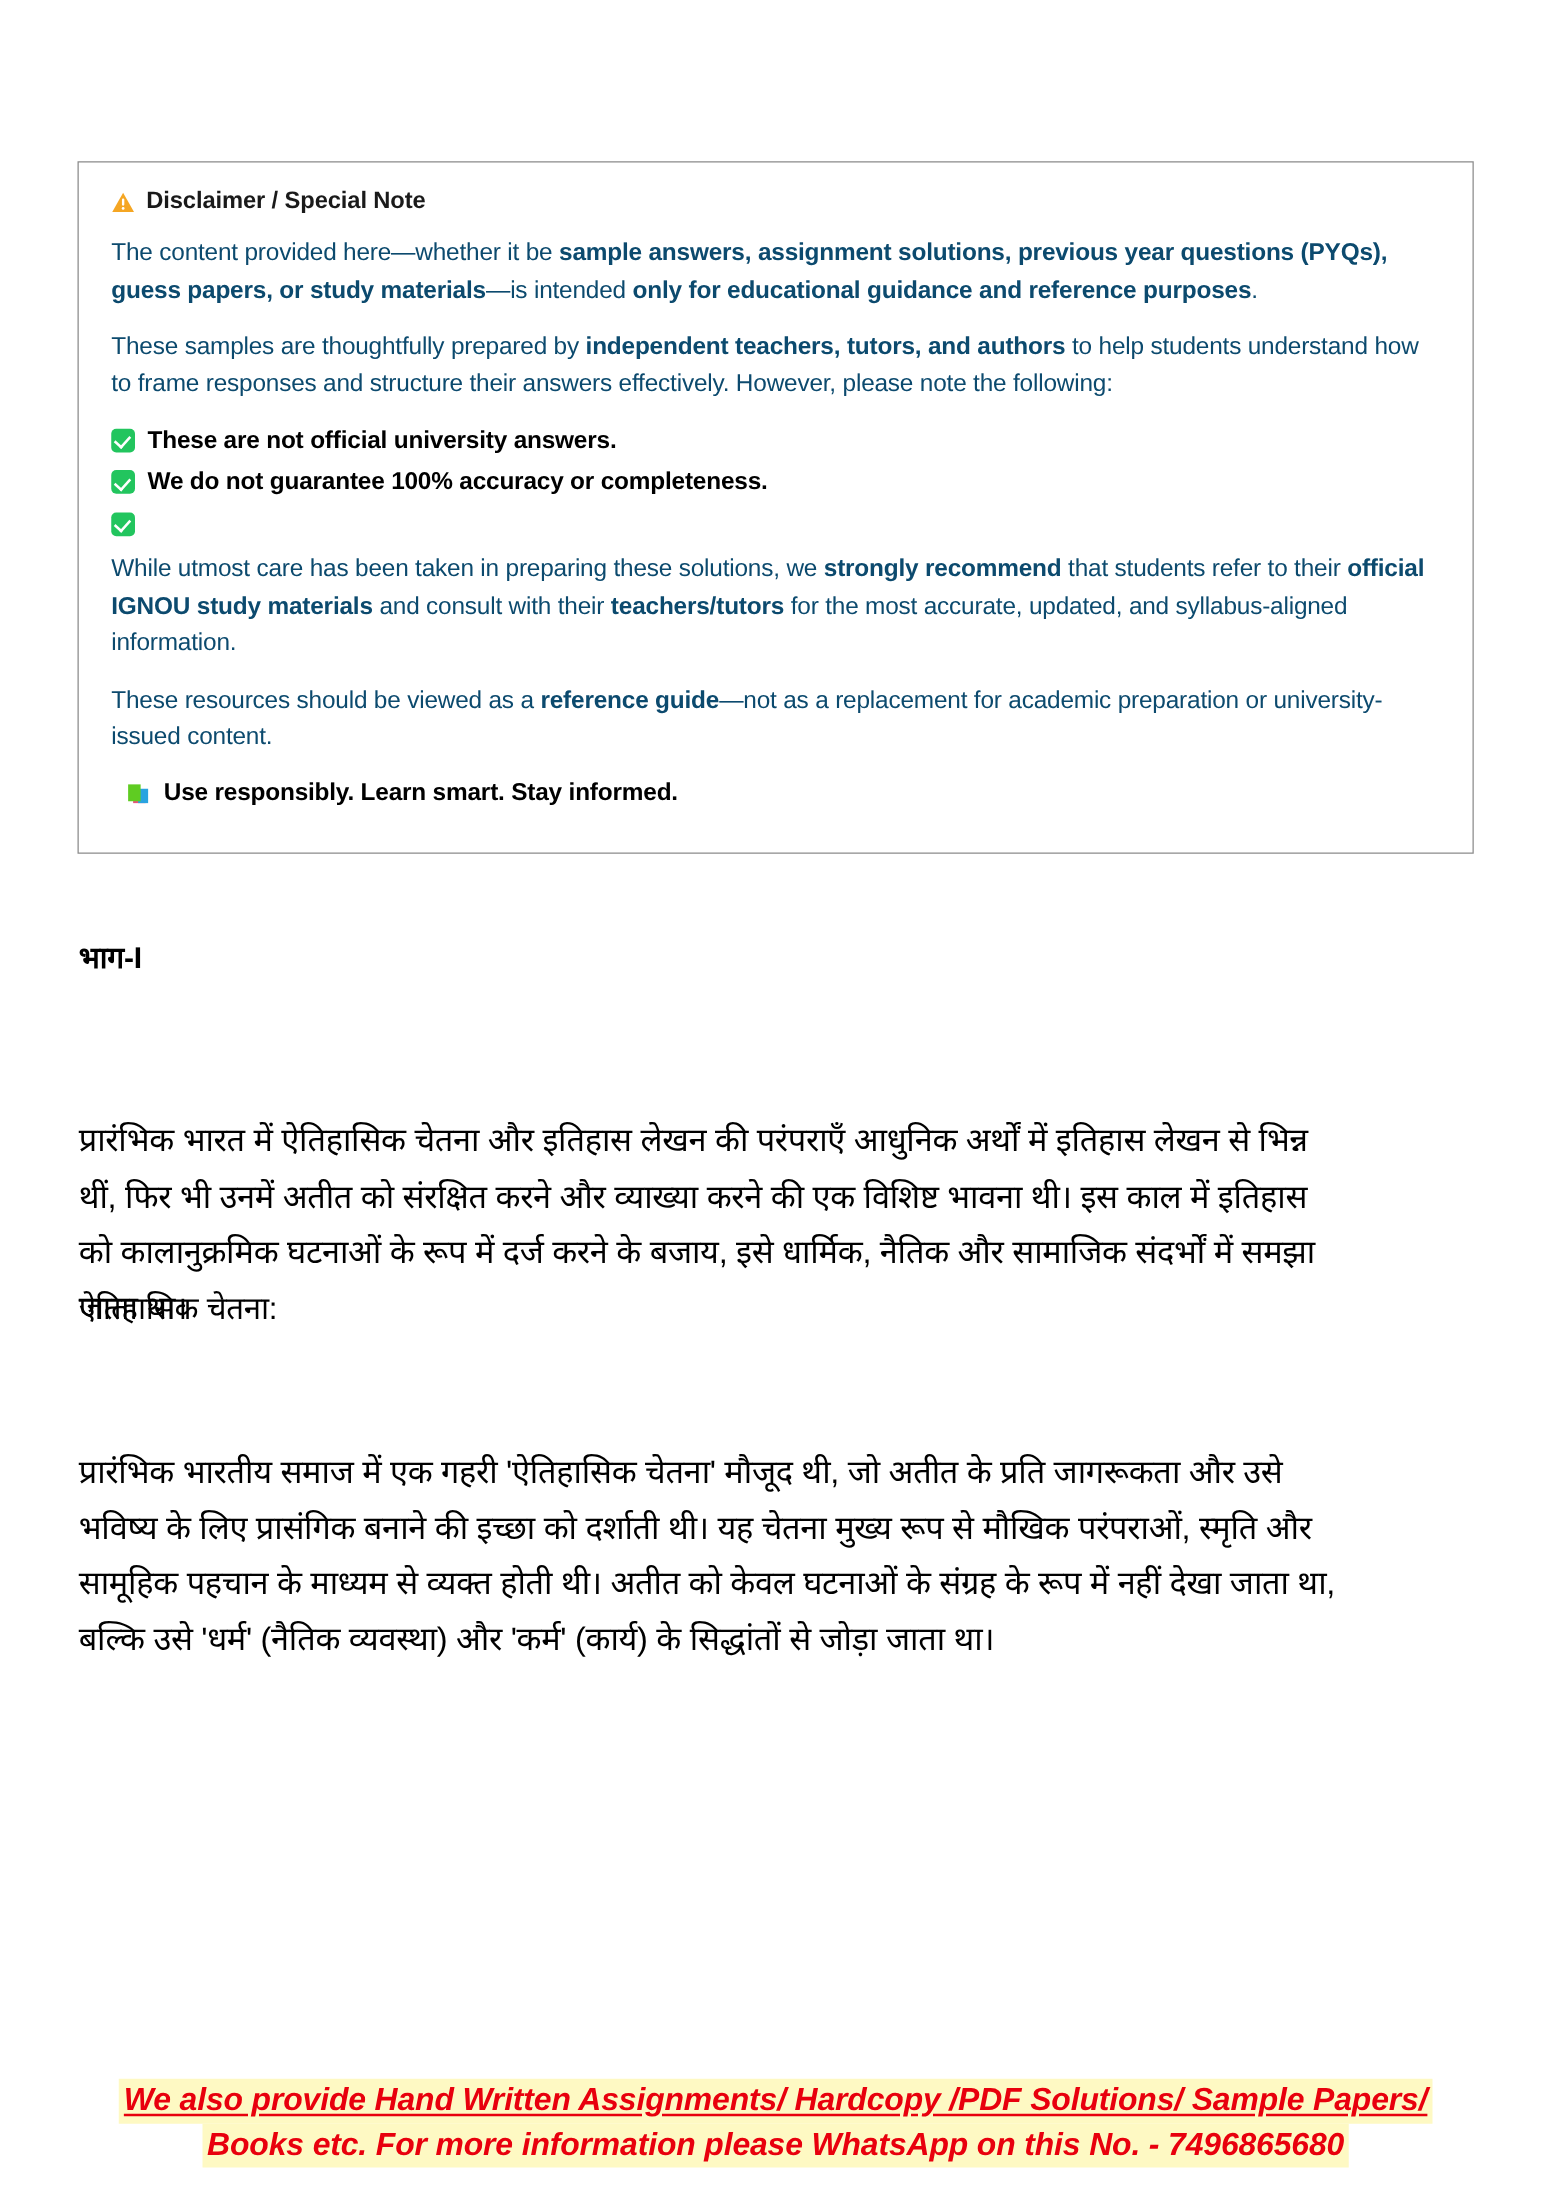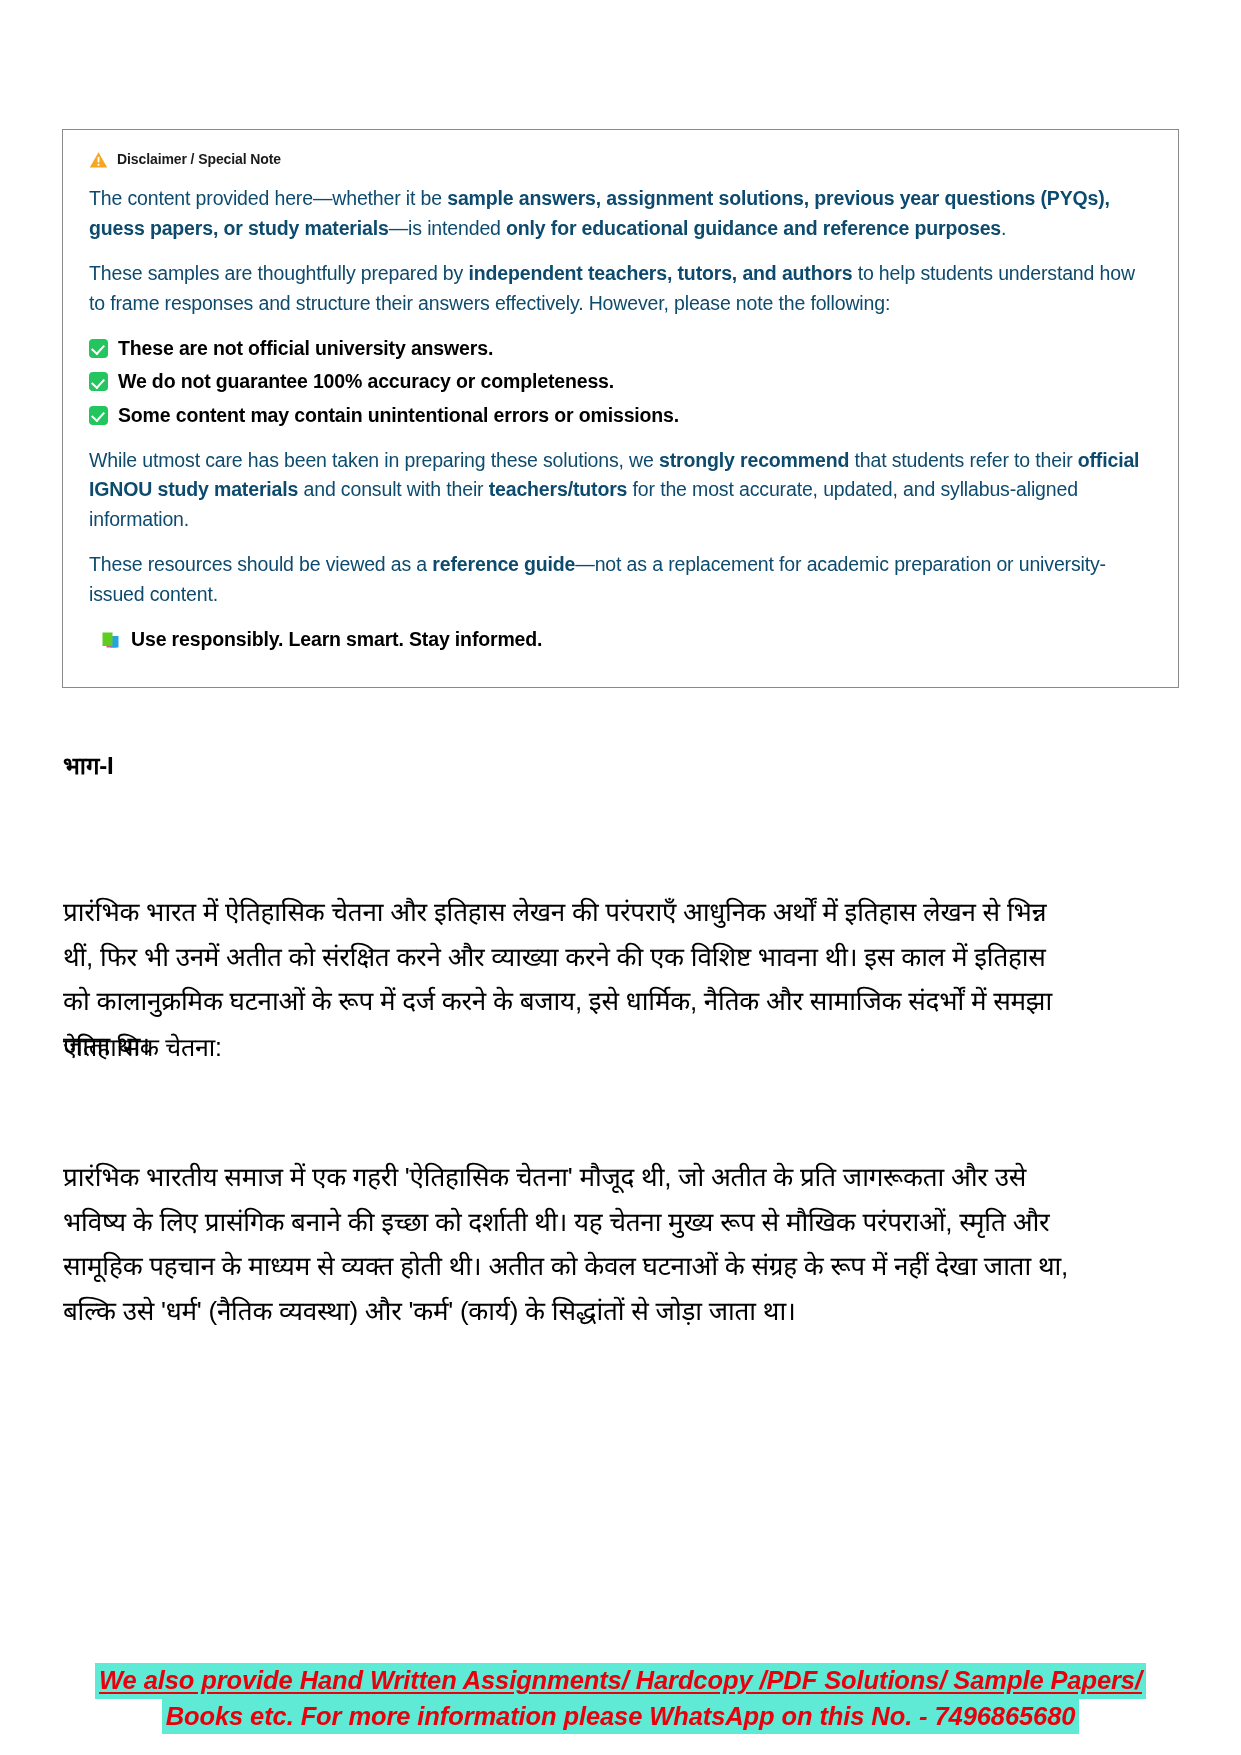--- a/index.html
+++ b/index.html
@@ -29,21 +29,21 @@
     position: absolute;
     left: 62px;
     top: 129px;
     width: 1117px;
     box-sizing: border-box;
     border: 1px solid #8a8a8a;
     background: #ffffff;
     padding: 20px 26px 22px 26px;
   }
   .disc-title {
-    font-size: 14px;
+    font-size: 19px;
     font-weight: bold;
     color: #1a1a1a;
     margin: 0 0 16px 0;
     display: flex;
     align-items: center;
     gap: 9px;
     letter-spacing: -0.1px;
   }
   .warn-icon {
     display: inline-block;
@@ -157,21 +157,21 @@
   
   .promo {
     position: absolute;
     left: 0;
     top: 1663px;
     width: 1241px;
     text-align: center;
   }
   .promo-line {
     display: inline-block;
-    background: #5eead4;
+    background: #fef9c3;
     color: #e8000d;
     font-size: 25.5px;
     font-weight: bold;
     font-style: italic;
     text-decoration: underline;
     text-underline-offset: 3px;
     line-height: 1.32;
     padding: 1px 4px;
     letter-spacing: -0.1px;
   }
@@ -205,21 +205,20 @@
       <li>
         <span class="check-box"></span>
         <span>These are not official university answers.</span>
       </li>
       <li>
         <span class="check-box"></span>
         <span>We do not guarantee 100% accuracy or completeness.</span>
       </li>
       <li>
         <span class="check-box"></span>
-        <span>Some content may contain unintentional errors or omissions.</span>
       </li>
     </ul>
 
     <p class="disc-p"><span>While utmost care has been taken in preparing these solutions, we </span><b>strongly recommend</b><span> that students refer to their </span><b>official IGNOU study materials</b><span> and consult with their </span><b>teachers/tutors</b><span> for the most accurate, updated, and syllabus-aligned information.</span></p>
 
     <p class="disc-p"><span>These resources should be viewed as a </span><b>reference guide</b><span>—not as a replacement for academic preparation or university-issued content.</span></p>
 
     <p class="final-line">
       <span class="books-icon">
         <svg viewBox="0 0 20 20" width="20" height="20" xmlns="http://www.w3.org/2000/svg">

